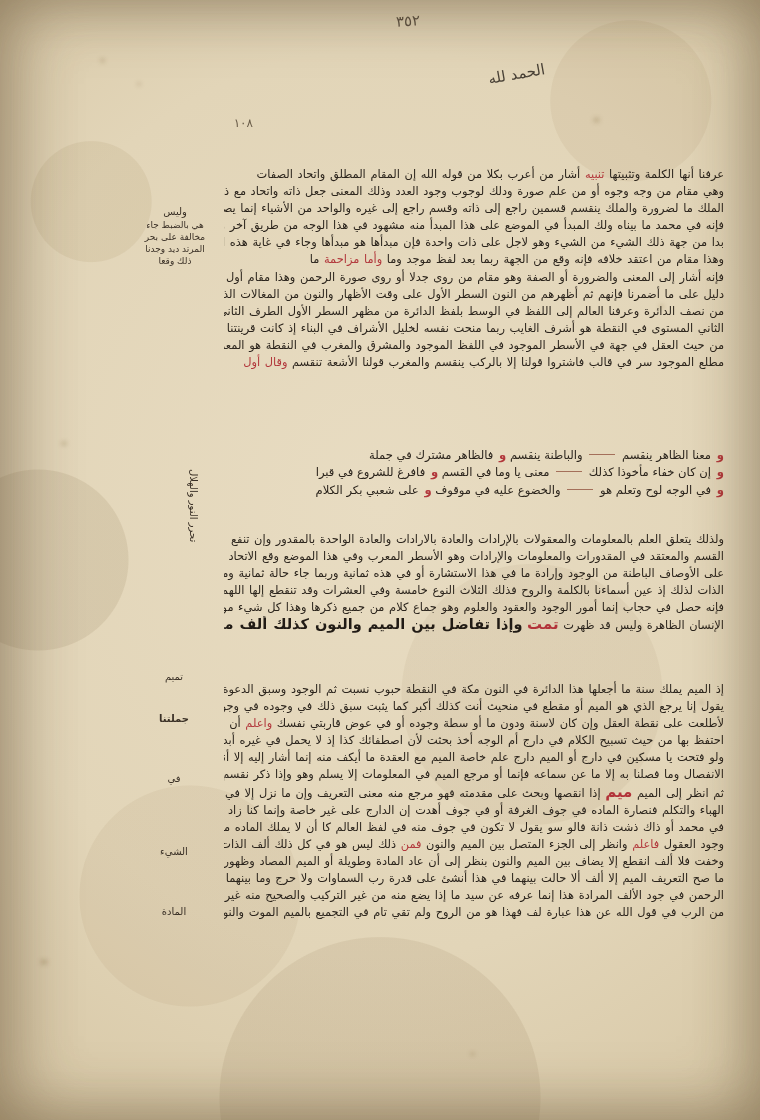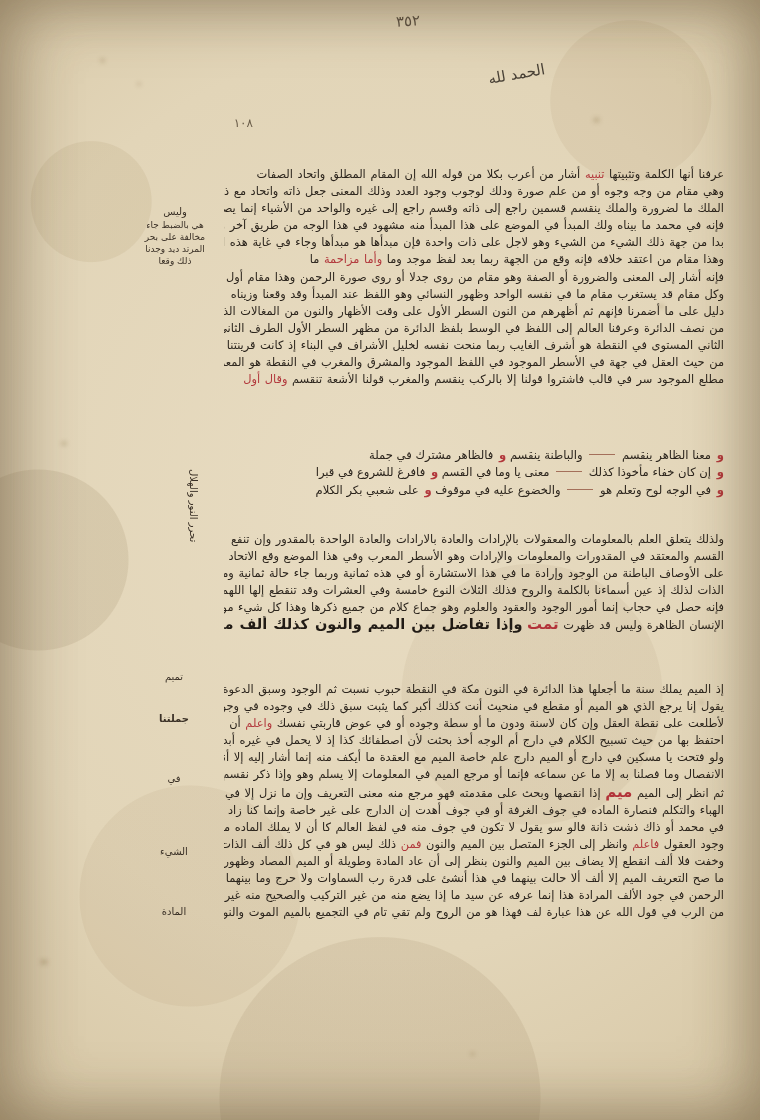--- a/index.html
+++ b/index.html
@@ -189,21 +189,20 @@
   <div class="pagenum-small">١٠٨</div>
 
   <div class="textblock">
     <span class="ln">عرفنا أنها الكلمة وتثبيتها <span class="red">تنبيه</span> أشار من أعرب بكلا من قوله الله إن المقام المطلق واتحاد الصفات</span>
     <span class="ln">وهي مقام من وجه وجوه أو من علم صورة ودلك لوجوب وجود العدد وذلك المعنى جعل ذاته واتحاد مع ذات شيء</span>
     <span class="ln">الملك ما لضرورة والملك ينقسم قسمين راجع إلى ذاته وقسم راجع إلى غيره والواحد من الأشياء إنما يصح به هذا</span>
     <span class="ln">فإنه في محمد ما بيناه ولك المبدأ في الموضع على هذا المبدأ منه مشهود في هذا الوجه من طريق آخر وقد</span>
     <span class="ln">بدا من جهة ذلك الشيء من الشيء وهو لاجل على ذات واحدة فإن مبدأها هو مبدأها وجاء في غاية هذه الذات</span>
     <span class="ln">وهذا مقام من اعتقد خلافه فإنه وقع من الجهة ربما بعد لفظ موجد وما <span class="red">وأما مزاحمة</span> ما</span>
     <span class="ln">فإنه أشار إلى المعنى والضرورة أو الصفة وهو مقام من روى جدلا أو روى صورة الرحمن وهذا مقام أول</span>
-    <span class="ln">وكل مقام قد يستغرب مقام ما في نفسه الواحد وظهور النسائي وهو اللفظ عند المبدأ وقد وقعنا وزيناه</span>
     <span class="ln">دليل على ما أضمرنا فإنهم ثم أظهرهم من النون السطر الأول على وقت الأظهار والنون من المغالات الذي</span>
     <span class="ln">من نصف الدائرة وعرفنا العالم إلى اللفظ في الوسط بلفظ الدائرة من مظهر السطر الأول الطرف الثاني والسطر</span>
     <span class="ln">الثاني المستوى في النقطة هو أشرف الغايب ربما منحت نفسه لخليل الأشراف في البناء إذ كانت قرينتنا</span>
     <span class="ln">من حيث العقل في جهة في الأسطر الموجود في اللفظ الموجود والمشرق والمغرب في النقطة هو المعرب</span>
     <span class="ln">مطلع الموجود سر في قالب فاشتروا قولنا إلا بالركب ينقسم والمغرب قولنا الأشعة تنقسم <span class="red">وقال أول</span></span>
   </div>
 
   <div class="listblock">
     <span class="ln"><span class="mark">و</span> معنا الظاهر ينقسم <span class="dash"></span> والباطنة ينقسم <span class="mark">و</span> فالظاهر مشترك في جملة</span>
     <span class="ln"><span class="mark">و</span> إن كان خفاء مأخوذا كذلك <span class="dash"></span> معنى يا وما في القسم <span class="mark">و</span> فافرغ للشروع في قبرا</span>

